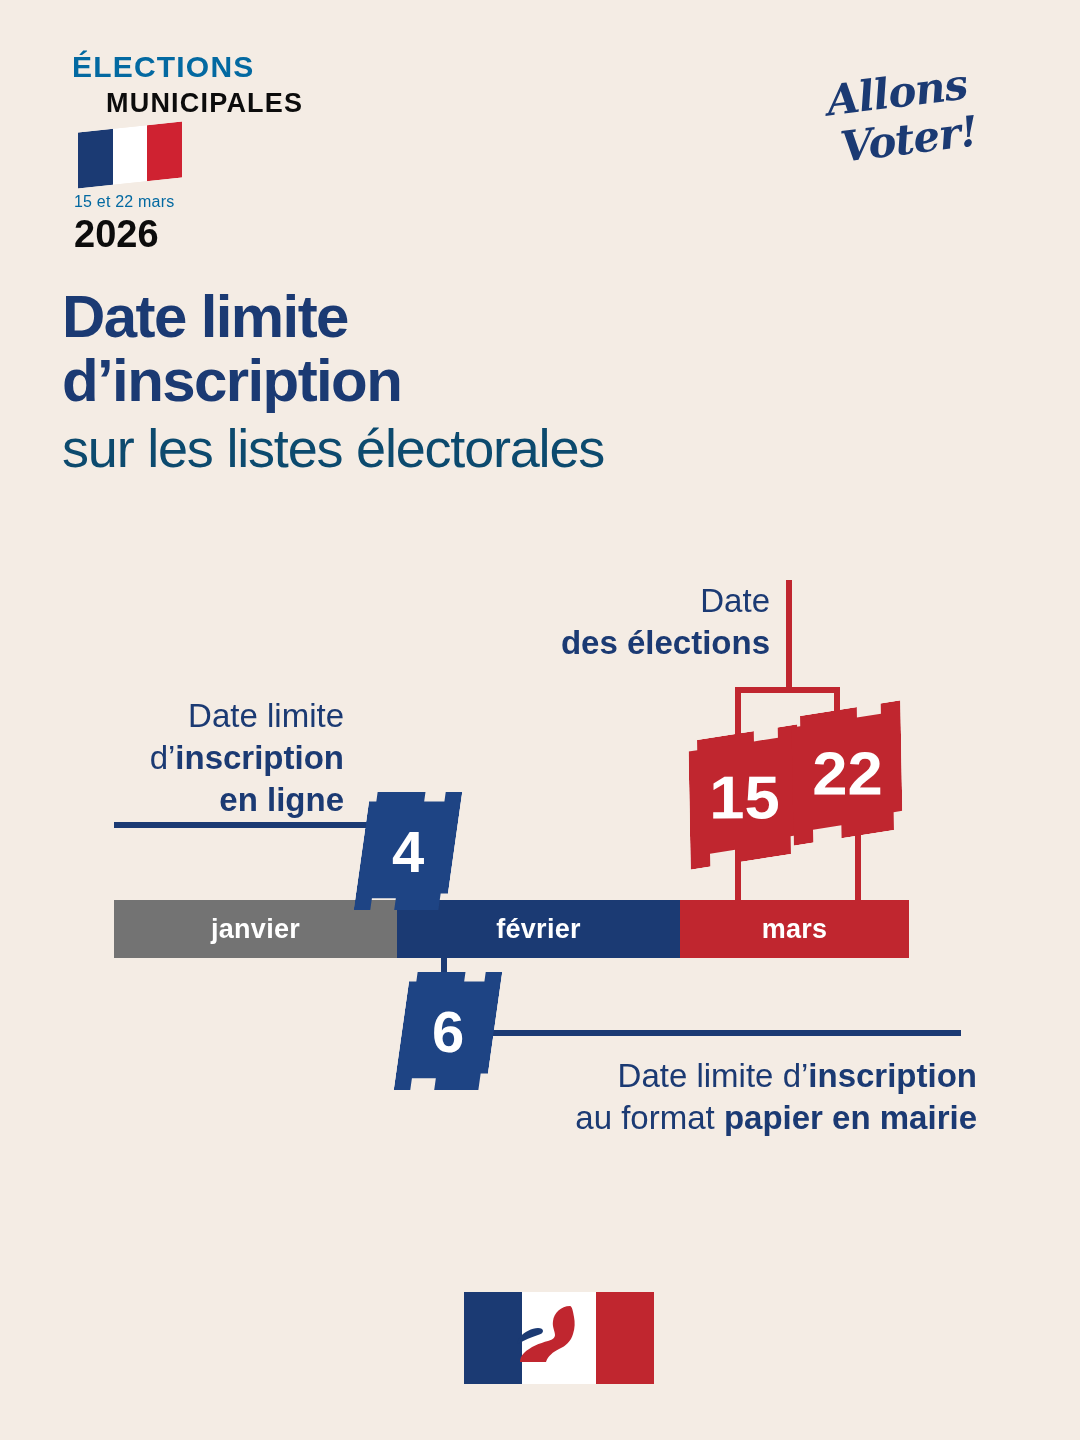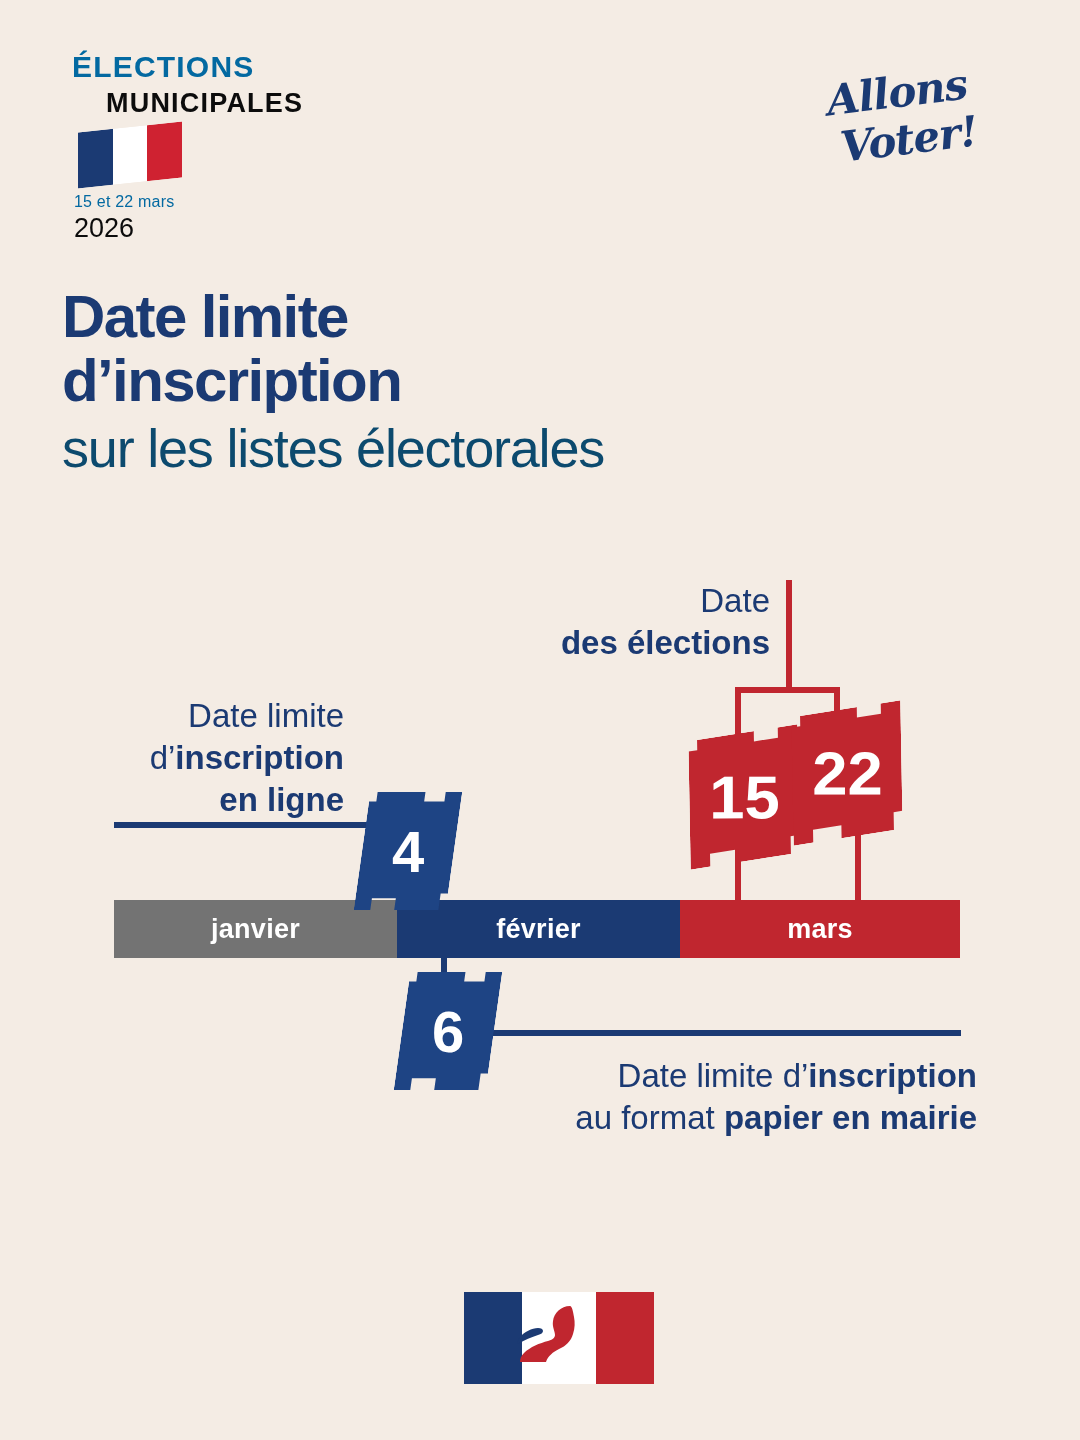--- a/index.html
+++ b/index.html
@@ -66,22 +66,22 @@
   .flag .w { flex: 1; background: #ffffff; }
   .flag .r { flex: 1; background: #cf2231; }
   .logo-date {
     font-size: 16px;
     color: #0369a1;
     margin-top: 4px;
     margin-left: 2px;
     letter-spacing: .2px;
   }
   .logo-year {
-    font-size: 27px;
-    font-weight: normal;
+    font-size: 38px;
+    font-weight: bold;
     color: #0c0c0c;
     line-height: 1;
     margin-top: 4px;
     margin-left: 2px;
   }
   .allons-voter {
     position: absolute;
     right: 0;
     top: 20px;
     width: 230px;
@@ -153,21 +153,21 @@
     display: flex;
     align-items: center;
     justify-content: center;
     color: #ffffff;
     font-size: 27px;
     font-weight: bold;
     letter-spacing: .3px;
   }
   .m-jan { background: #737373; width: 283px; }
   .m-fev { background: #1b3a73; width: 283px; }
-  .m-mar { background: #c0262f; width: 280px; }
+  .m-mar { background: #c0262f; width: 229px; }
 
   
   .line {
     position: absolute;
     background: #1b3a73;
   }
   .line-online {
     left: 114px;
     top: 262px;
     width: 290px;

